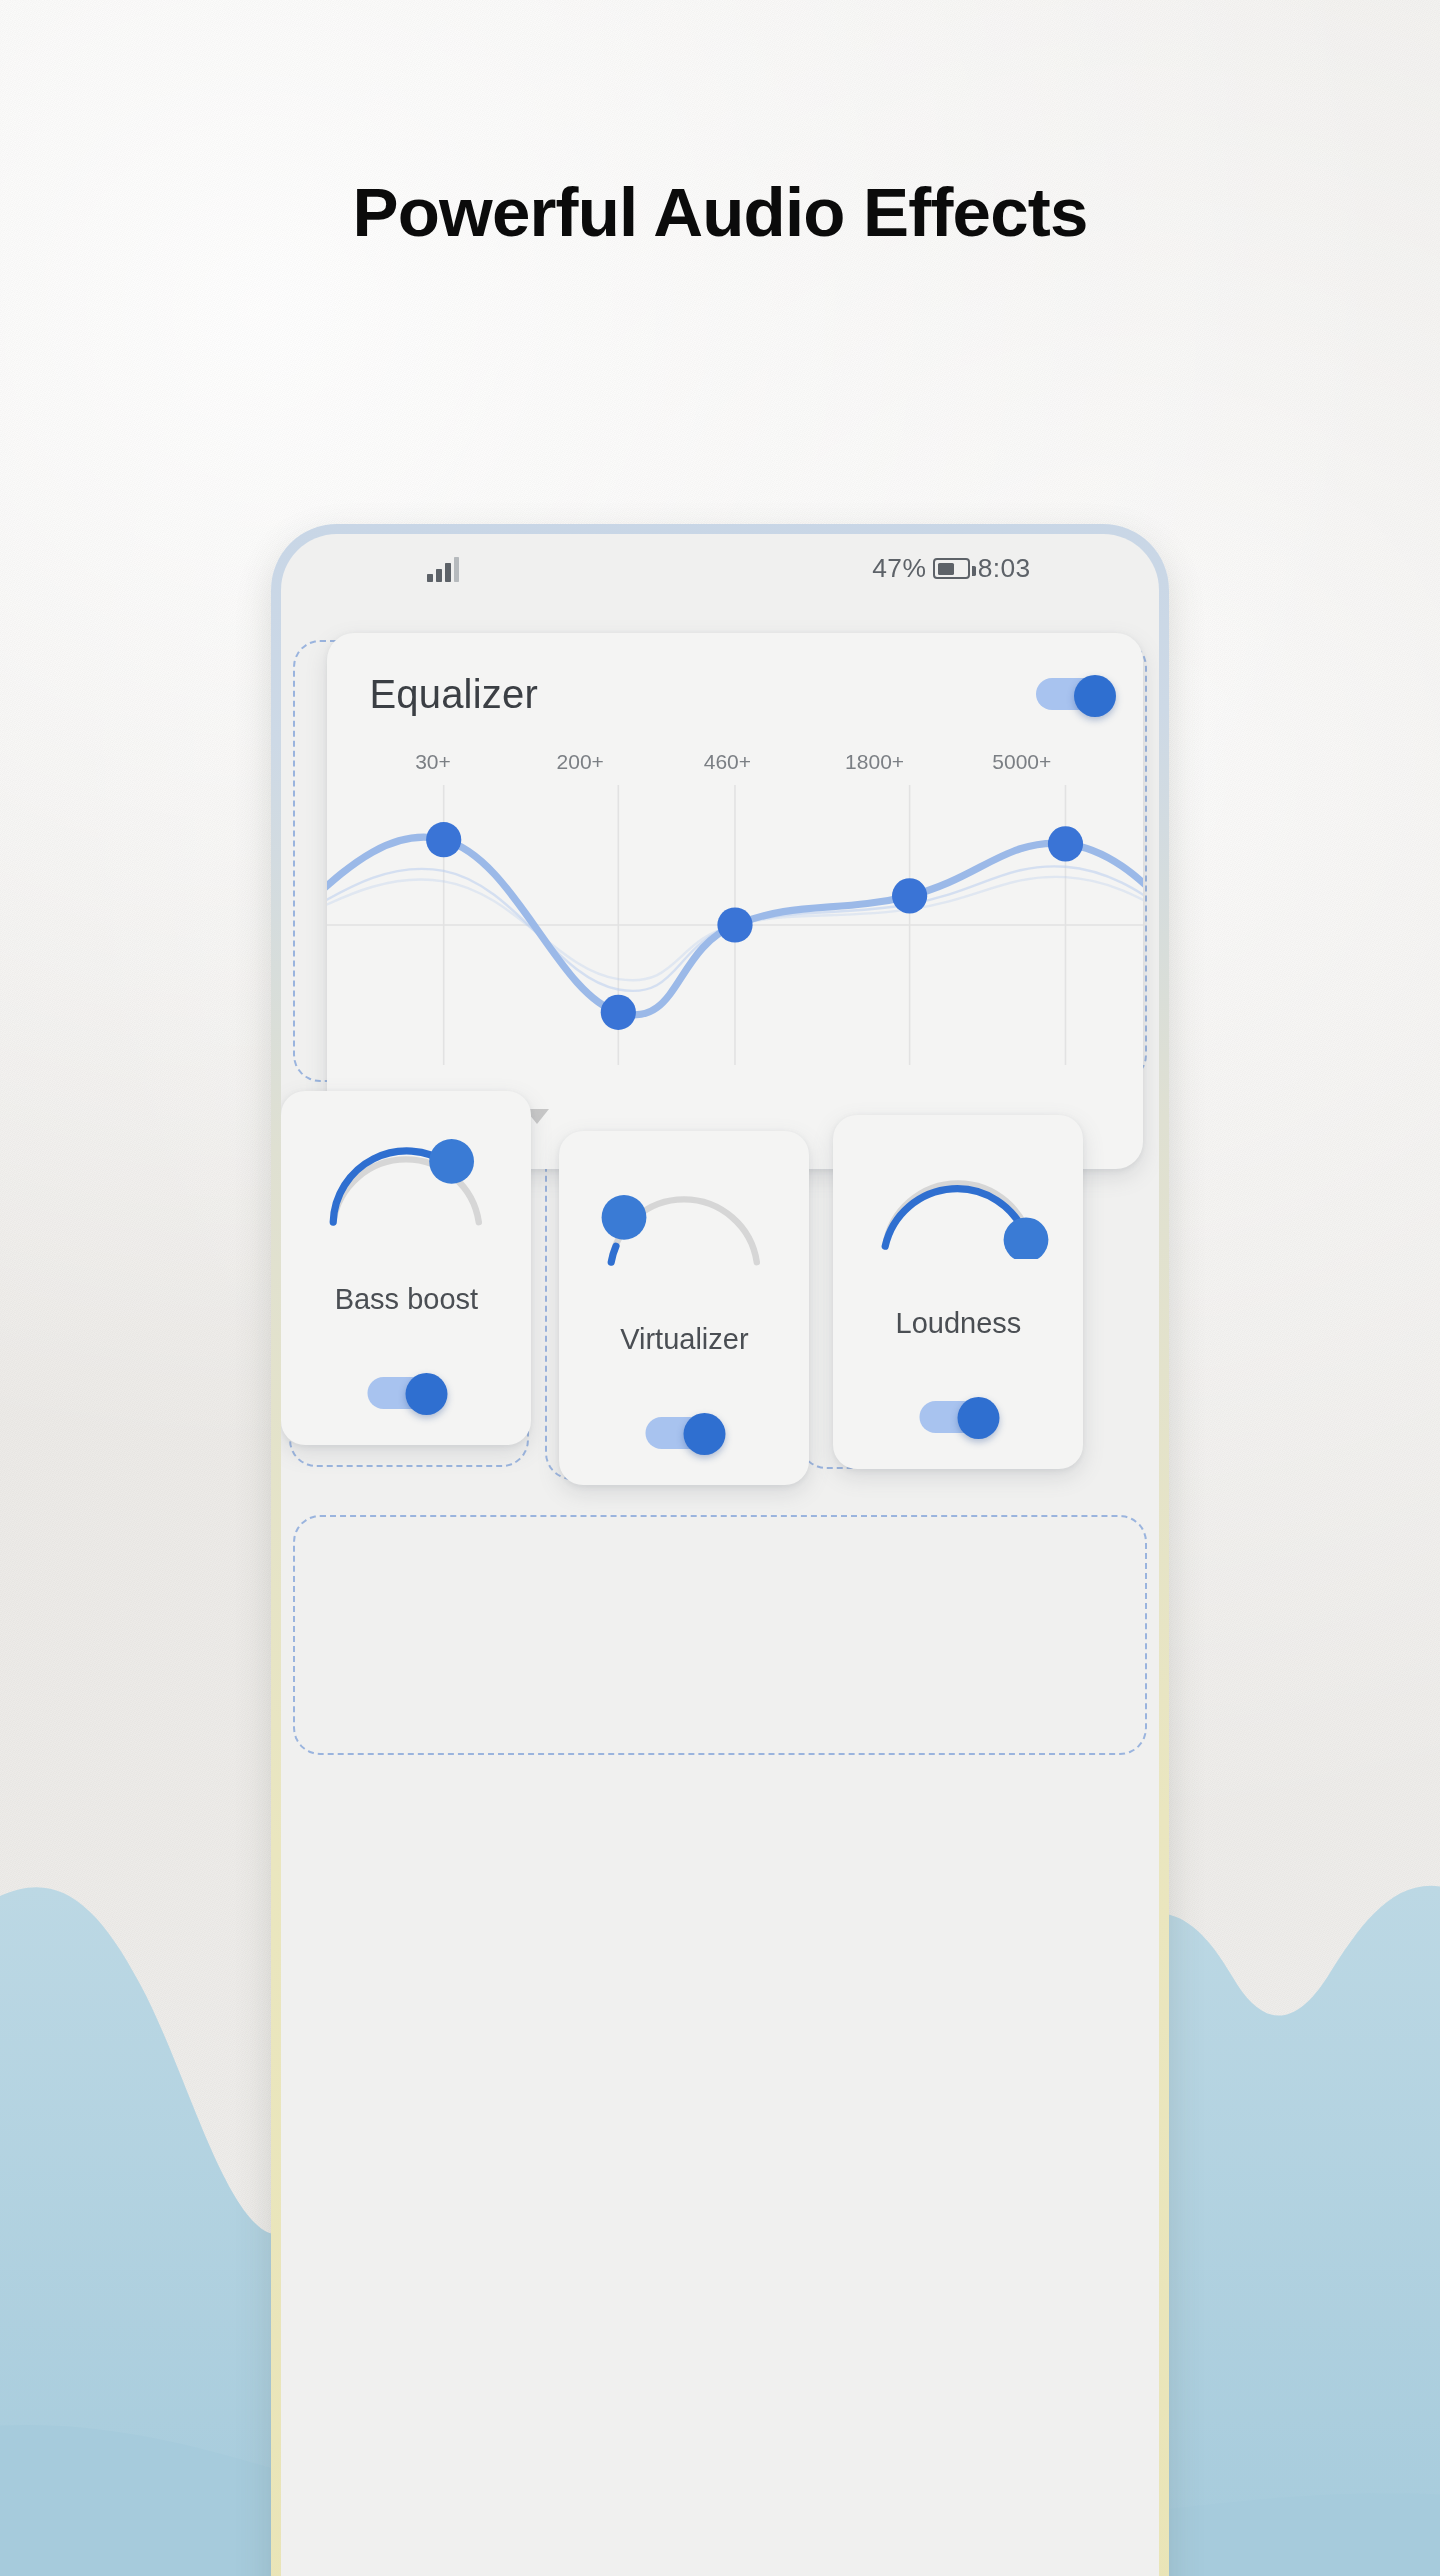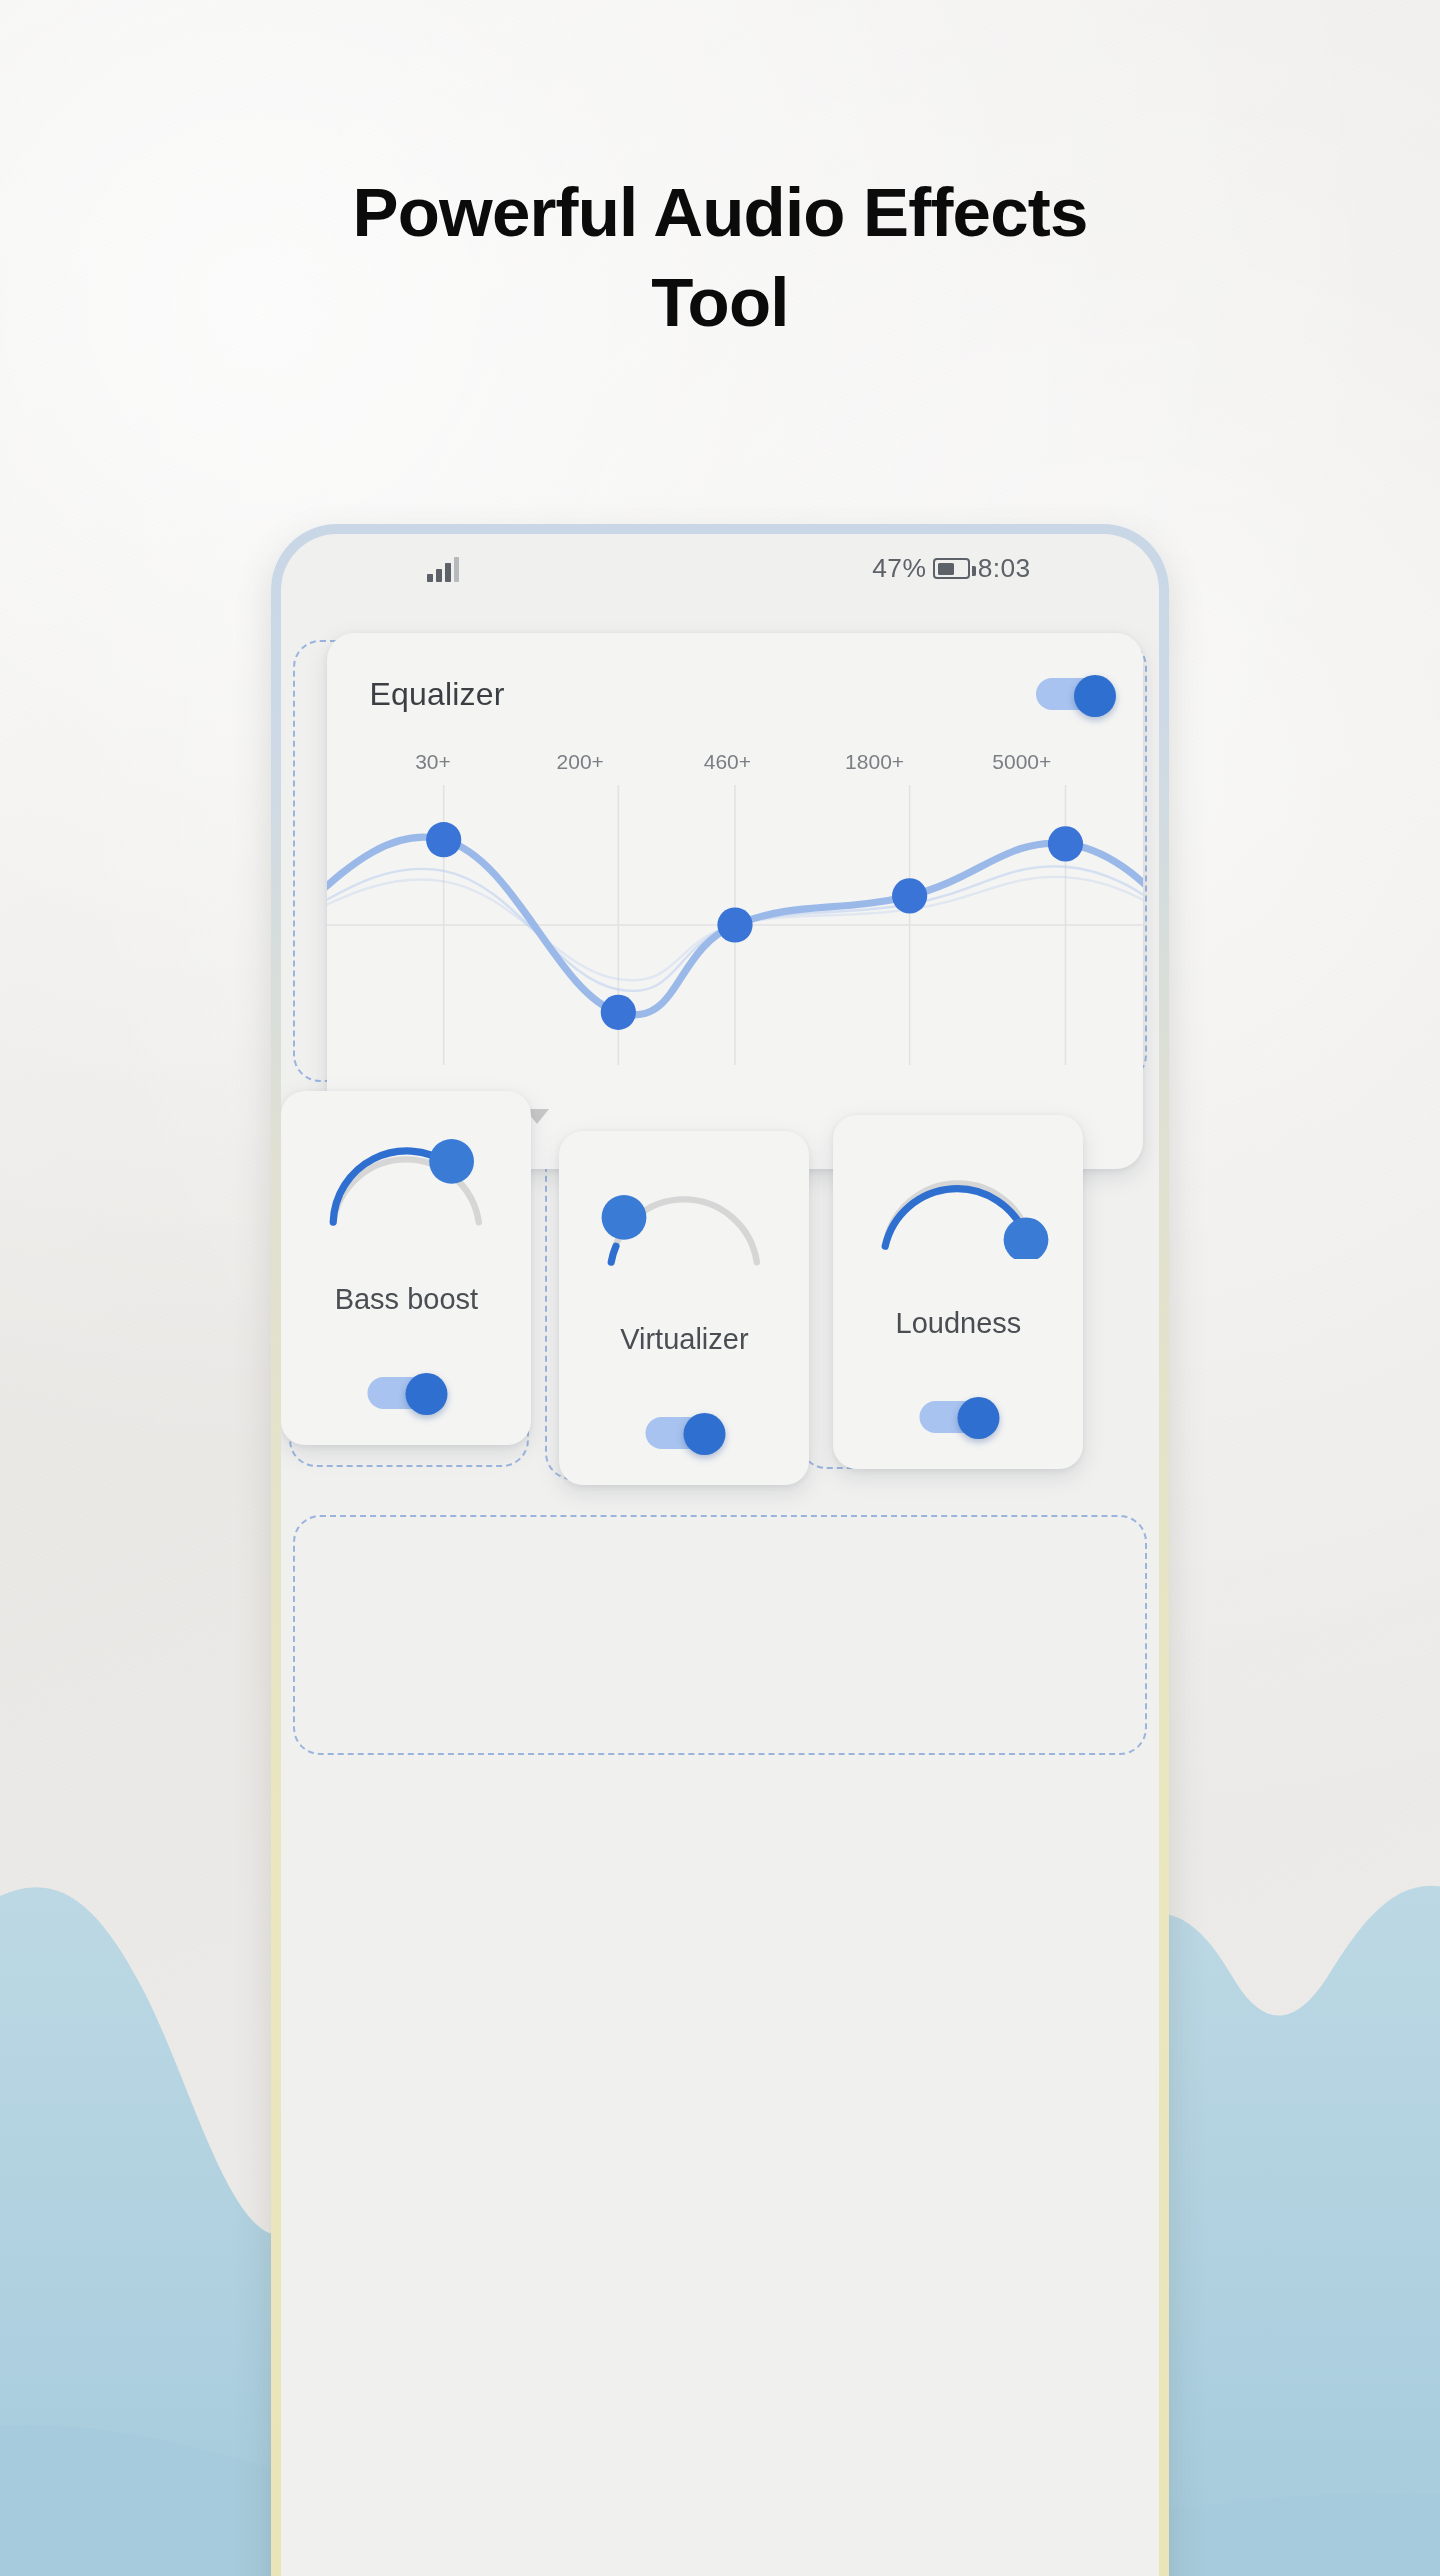--- a/index.html
+++ b/index.html
@@ -92,21 +92,21 @@
     border-radius:24px;
     box-shadow:0 8px 21px rgba(110,115,125,.19), 0 1.6px 4.8px rgba(110,115,125,.10);
   }
 
   
   .eqcard{ left:46px; top:30px; width:816px; height:536px; border-radius:27px; }
   .eq-head{
     position:absolute; left:42px; right:30px; top:32px; height:58px;
     display:flex; align-items:center;
   }
-  .eq-title{ font-size:32px; color:#3b3f44; letter-spacing:0.2px; }
+  .eq-title{ font-size:40px; color:#3b3f44; letter-spacing:0.2px; }
 
   
   .toggle{ position:relative; width:77px; height:35px; }
   .toggle .track{
     position:absolute; left:0; top:1.6px; width:66px; height:32px;
     border-radius:16px; background:#a8c3ef;
   }
   .toggle .thumb{
     position:absolute; left:38px; top:-2.4px; width:42px; height:42px;
     border-radius:50%; background:#2f6fd0;
@@ -198,21 +198,20 @@
            C500,300 545,250 600,262 L600,1050 L0,1050 Z" fill="url(#mt)"></path>
   <path d="M1800,1050 L1800,188 C1740,180 1700,236 1660,300 C1618,366 1578,366 1540,300
            C1498,228 1452,196 1400,248 C1340,308 1300,420 1250,520 C1200,620 1150,660 1100,700
            C1030,756 960,790 880,818 C760,860 660,906 600,980 L600,1050 Z" fill="url(#mt)"></path>
   <path d="M0,862 C140,856 260,890 400,934 C540,978 700,1004 900,1006
            C1100,1008 1300,984 1500,962 C1620,948 1720,944 1800,948 L1800,1050 L0,1050 Z" fill="#a6cbdc"></path>
 </svg>
 
 <h1 class="headline">
   <span>Powerful Audio Effects</span>
-  <span class="l2">Tool</span>
 </h1>
 
 <div class="phone">
   <div class="screen">
 
     <div class="statusbar">
       <div class="sb-left">
         <span class="sb-bar b1"></span>
           <span class="sb-bar b2"></span>
         <span class="sb-bar b3"></span>

